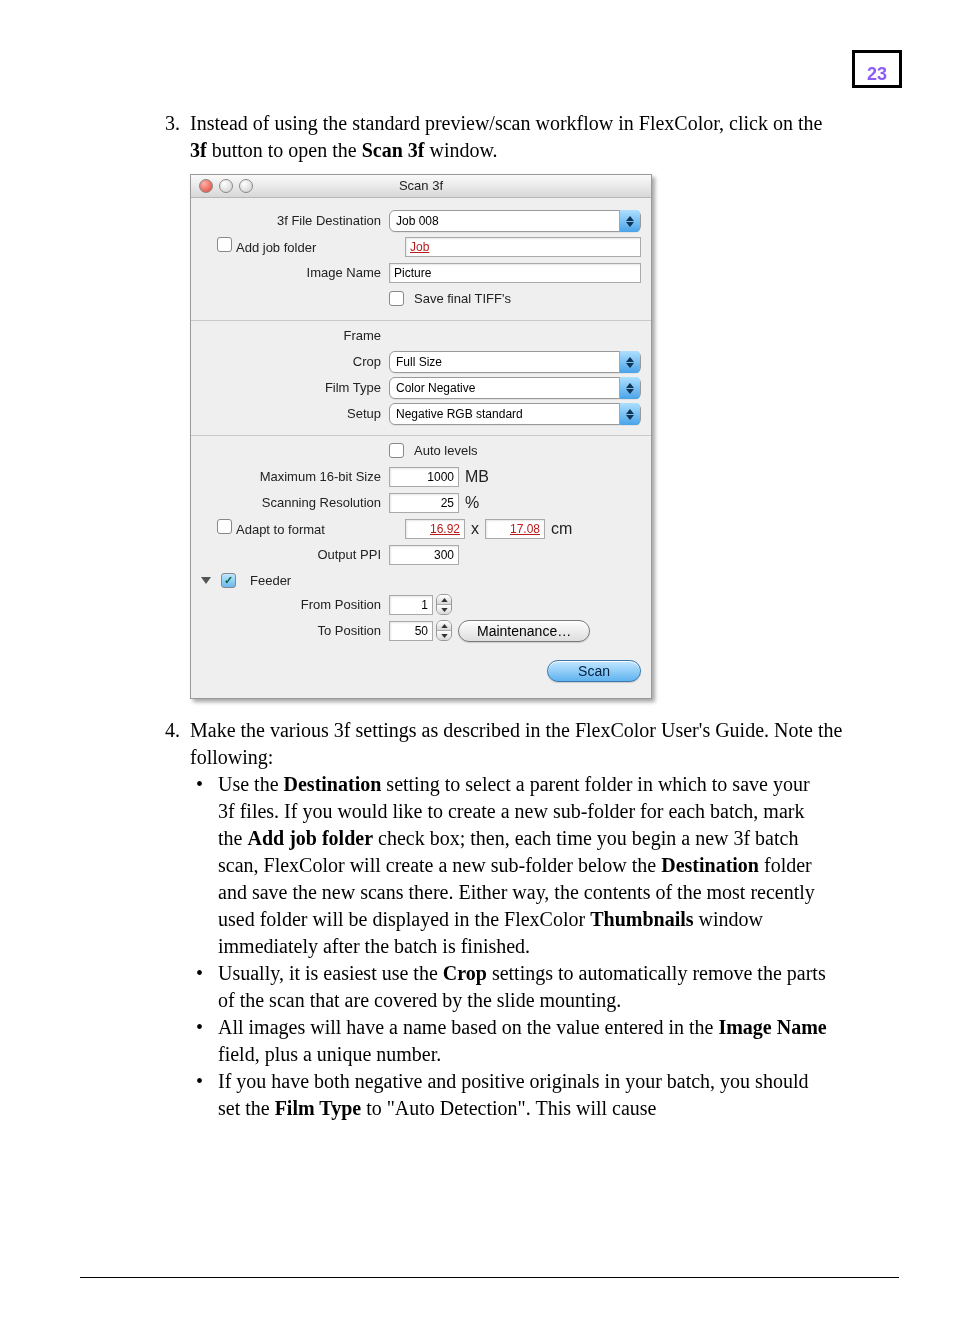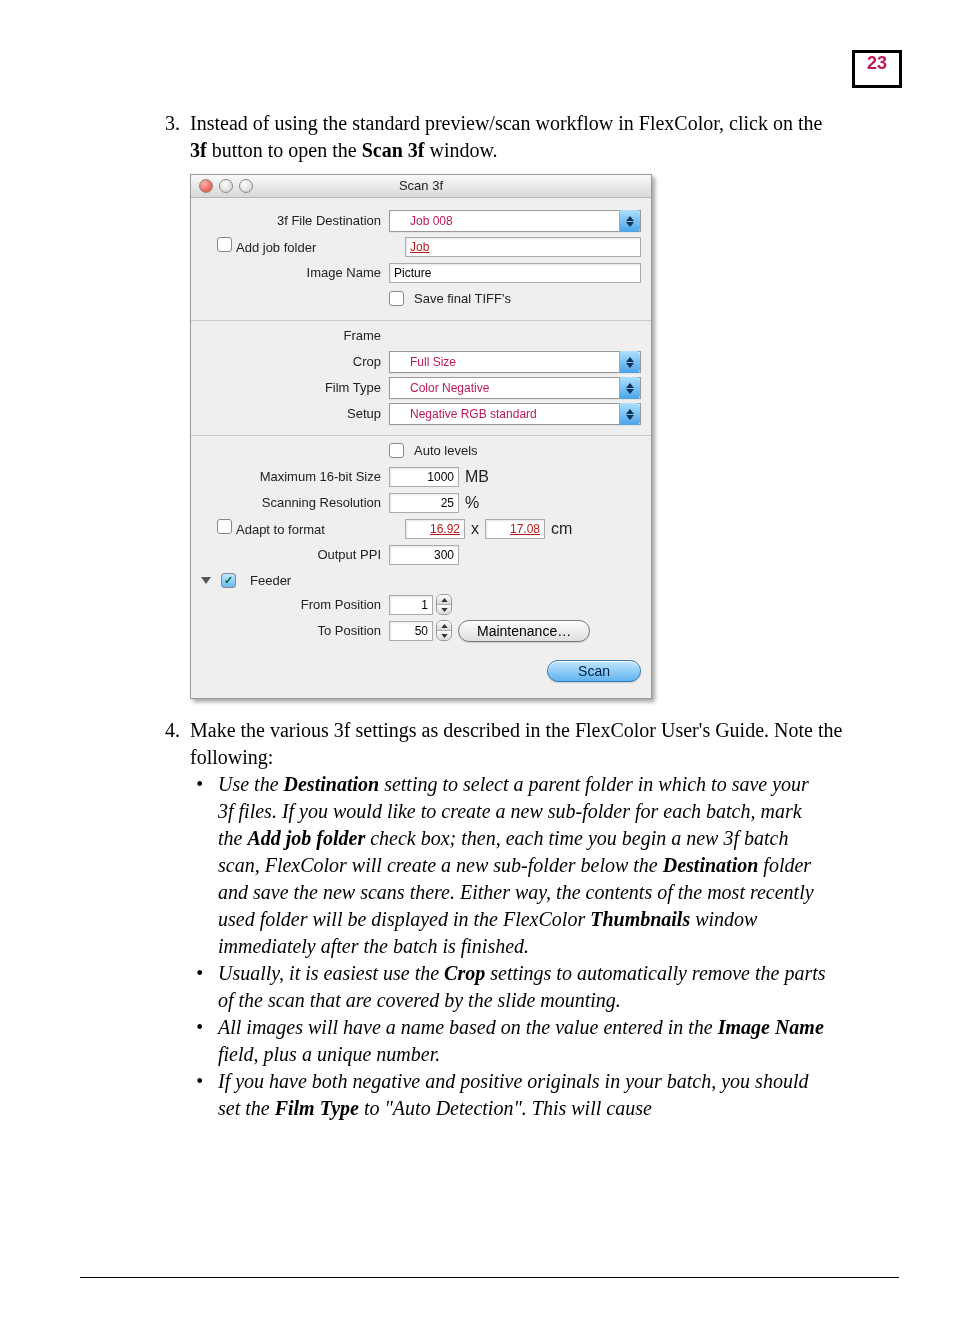--- a/index.html
+++ b/index.html
@@ -5,38 +5,38 @@
   html, body { margin:0; padding:0; }
   body {
     width:954px; height:1336px;
     font-family:"Minion Pro","Times New Roman",Georgia,serif;
     color:#000; background:#fff;
     position:relative;
   }
   .page-num-box {
     position:absolute; top:50px; right:55px;
     border:3px solid #000; width:44px; height:32px;
-    display:flex; align-items:flex-start; justify-content:center;
+    display:flex; align-items:flex-end; justify-content:center;
     font-family:"Myriad Pro","Helvetica Neue",Arial,sans-serif;
-    font-weight:700; font-size:18px; color:#be185d;
+    font-weight:700; font-size:18px; color:#8b5cf6;
     border-right:none;
   }
   .page-num-box::after{
     content:""; position:absolute; top:-3px; bottom:-3px; right:-3px;
     width:3px; background:#000;
   }
   .content {
     position:absolute; left:150px; right:110px; top:110px;
     font-size:20px; line-height:1.35;
   }
   .ol-num { display:flex; margin-bottom:10px; }
   .ol-num .num { width:30px; flex:0 0 30px; text-align:right; padding-right:10px;}
   .ol-num .txt { flex:1; }
   .bold { font-weight:700; }
-  .bullets { list-style:none; padding:0; margin:0 16px 0 0;font-style:italic;}
+  .bullets { list-style:none; padding:0; margin:0 16px 0 0;}
   .bullets li { position:relative; padding-left:28px; margin:0;}
   .bullets li::before { content:"•"; position:absolute; left:6px; top:0; }
   .screenshot-wrap { margin:8px 0 18px 40px; width:465px; }
 
   
   .mac-window {
     width:460px; background:#efefef;
     border:1px solid #999;
     box-shadow:3px 3px 4px rgba(0,0,0,.35);
     font-family:"Lucida Grande","Helvetica Neue",Arial,sans-serif;
@@ -50,23 +50,23 @@
   }
   .tl-btns { position:absolute; left:8px; top:4px; display:flex; gap:6px;}
   .tl-btn { width:12px; height:12px; border-radius:50%; border:1px solid #888;}
   .tl-btn.red{background:radial-gradient(circle at 35% 30%,#ffb0a8,#d43);}
   .tl-btn.grey{background:radial-gradient(circle at 35% 30%,#fff,#ccc);}
   .body { padding:8px 10px 12px 10px;}
   .row { display:flex; align-items:center; margin:4px 0; min-height:22px;}
   .lbl { flex:0 0 180px; text-align:right; padding-right:8px;}
   .ctl { flex:1; display:flex; align-items:center; gap:6px;}
   .aqua-select {
-    flex:1; height:20px; border:1px solid #999; border-radius:0;
-    background:#fff; position:relative; font-size:12px; color:#be185d;
-    display:flex; align-items:center; padding:0 22px 0 20px;
+    flex:1; height:20px; border:1px solid #999; border-radius:6px;
+    background:#fff; position:relative; font-size:12px; color:#000000;
+    display:flex; align-items:center; padding:0 22px 0 6px;
     box-shadow:inset 0 1px 0 #fff,0 1px 0 rgba(0,0,0,.05);
   }
   .aqua-select .arrow {
     position:absolute; right:0; top:-1px; bottom:-1px; width:20px;
     background:linear-gradient(#aee0ff,#4aa3e8);
     border-left:1px solid #7bb; border-radius:0 4px 4px 0;
     display:flex; flex-direction:column; justify-content:center; align-items:center;
     gap:1px;
   }
   .aqua-select .arrow svg{width:8px;height:5px;fill:#135;}

